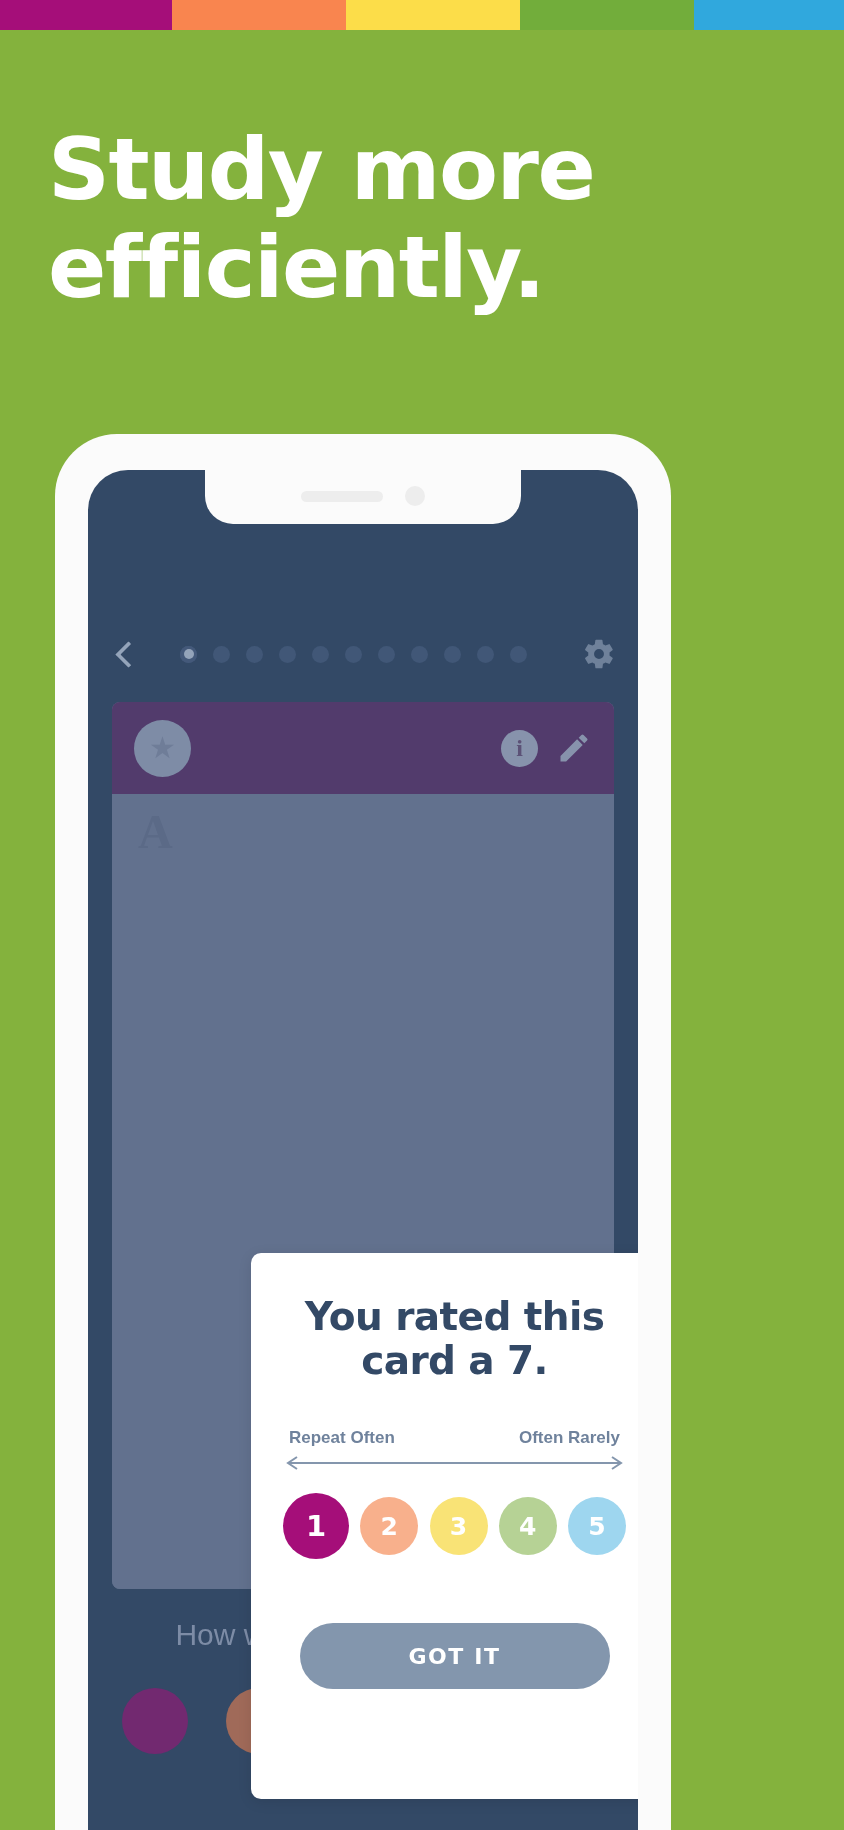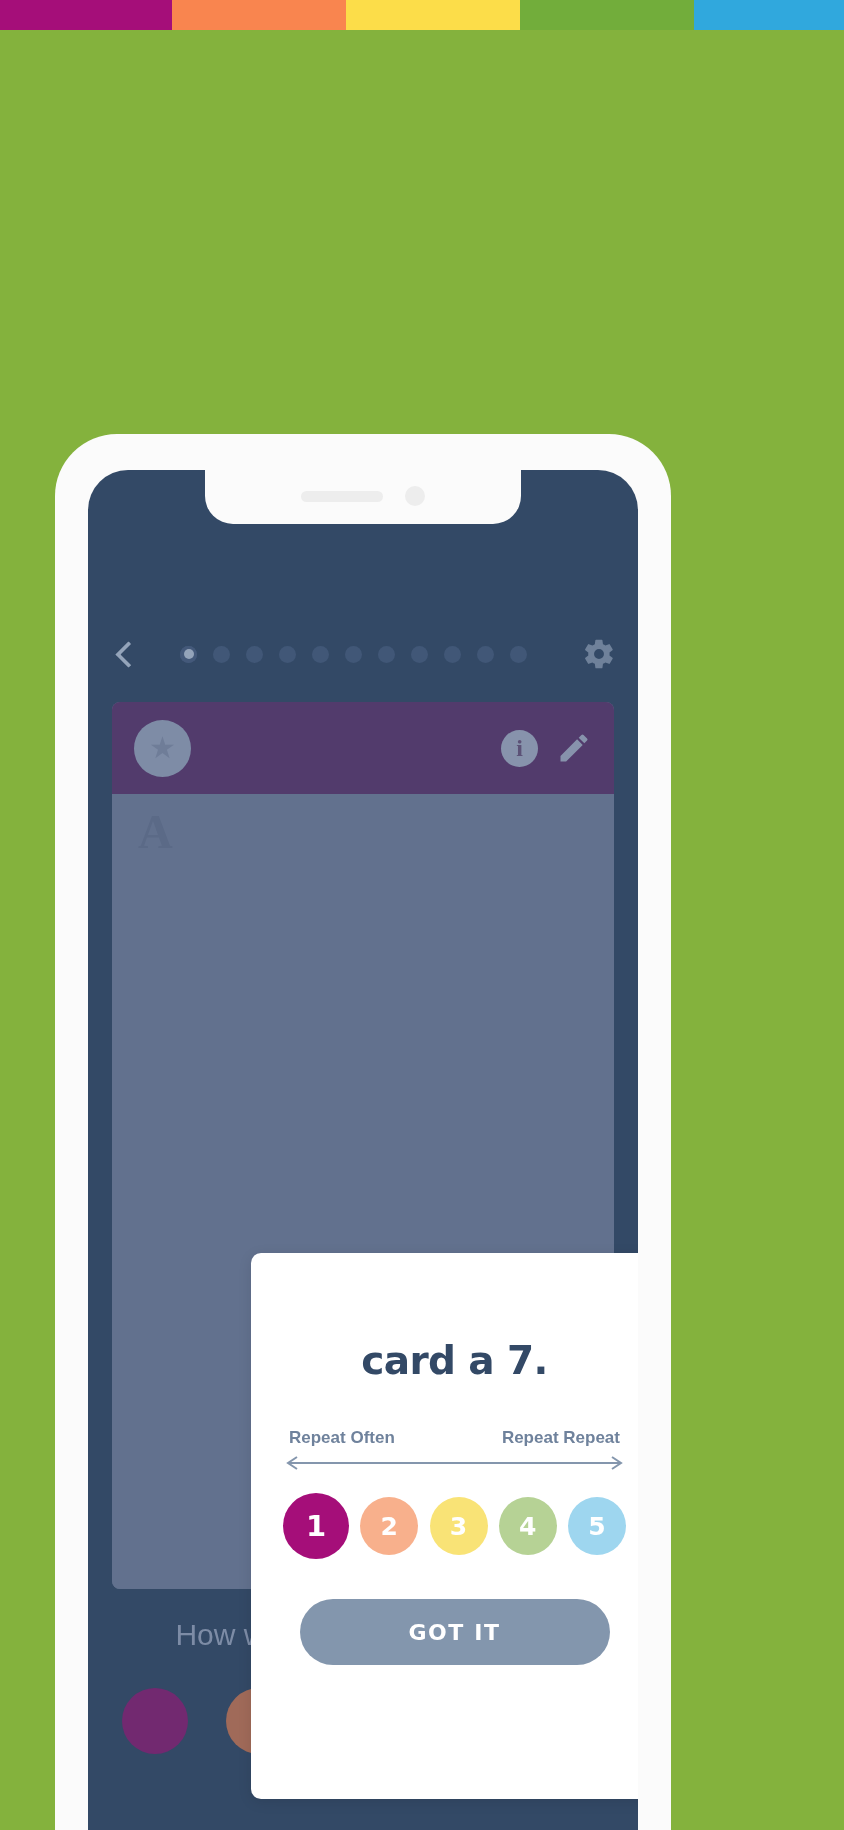--- a/index.html
+++ b/index.html
@@ -303,21 +303,21 @@
     font-size: 25px;
     font-weight: bold;
     font-family: "DejaVu Sans", sans-serif;
   }
   .rating-circle.selected {
     width: 66px; height: 66px;
     font-size: 29px;
   }
   .got-it-btn {
     display: block;
-    margin: 40px auto 0 auto;
+    margin: 64px auto 0 auto;
     width: 310px;
     height: 66px;
     border: none;
     border-radius: 34px;
     background: #8396ad;
     color: #ffffff;
     font-size: 22px;
     font-weight: bold;
     letter-spacing: 1.6px;
     font-family: "DejaVu Sans", sans-serif;
@@ -330,20 +330,24 @@
 <div id="app">
 
   <div class="color-bar">
       <div class="color-seg" style="background: rgb(165, 14, 121); width: 172px;"></div>
       <div class="color-seg" style="background: rgb(249, 133, 79); width: 174px;"></div>
       <div class="color-seg" style="background: rgb(252, 221, 73); width: 174px;"></div>
       <div class="color-seg" style="background: rgb(114, 173, 59); width: 174px;"></div>
       <div class="color-seg" style="background: rgb(48, 168, 221); width: 150px;"></div>
     </div>
 
+  <h1 class="headline">
+    <span class="l1">Study more</span>
+    <span class="l2">efficiently.</span>
+  </h1>
 
   <div class="phone">
 
     <div class="phone-screen">
 
       <div class="nav-row">
         <div class="back-chevron"></div>
         <div class="dots">
             <div class="dot active"></div>
             <div class="dot"></div>
@@ -385,27 +389,27 @@
       <div class="bottom-circles">
           <div class="bottom-circle" style="background: rgb(165, 14, 121);"></div>
           <div class="bottom-circle" style="background: rgb(249, 133, 79);"></div>
           <div class="bottom-circle" style="background: rgb(252, 221, 73);"></div>
           <div class="bottom-circle" style="background: rgb(140, 195, 106);"></div>
           <div class="bottom-circle" style="background: rgb(48, 168, 221);"></div>
         </div>
 
       <div class="modal">
         <div class="modal-title">
-          <br>
+          <span>You rated this</span><br>
           <span>card a 7.</span>
         </div>
 
         <div class="scale-labels">
           <span>Repeat Often</span>
-          <span>Repeat Repeat</span>
+          <span>Often Rarely</span>
         </div>
         <div class="scale-arrow">
           <svg width="347" height="16" viewBox="0 0 347 16">
             <line x1="8" y1="8" x2="339" y2="8" stroke="#8496ad" stroke-width="2"></line>
             <polyline points="16,2 7,8 16,14" fill="none" stroke="#8496ad" stroke-width="2"></polyline>
             <polyline points="331,2 340,8 331,14" fill="none" stroke="#8496ad" stroke-width="2"></polyline>
           </svg>
         </div>
 
         <div class="rating-row">

